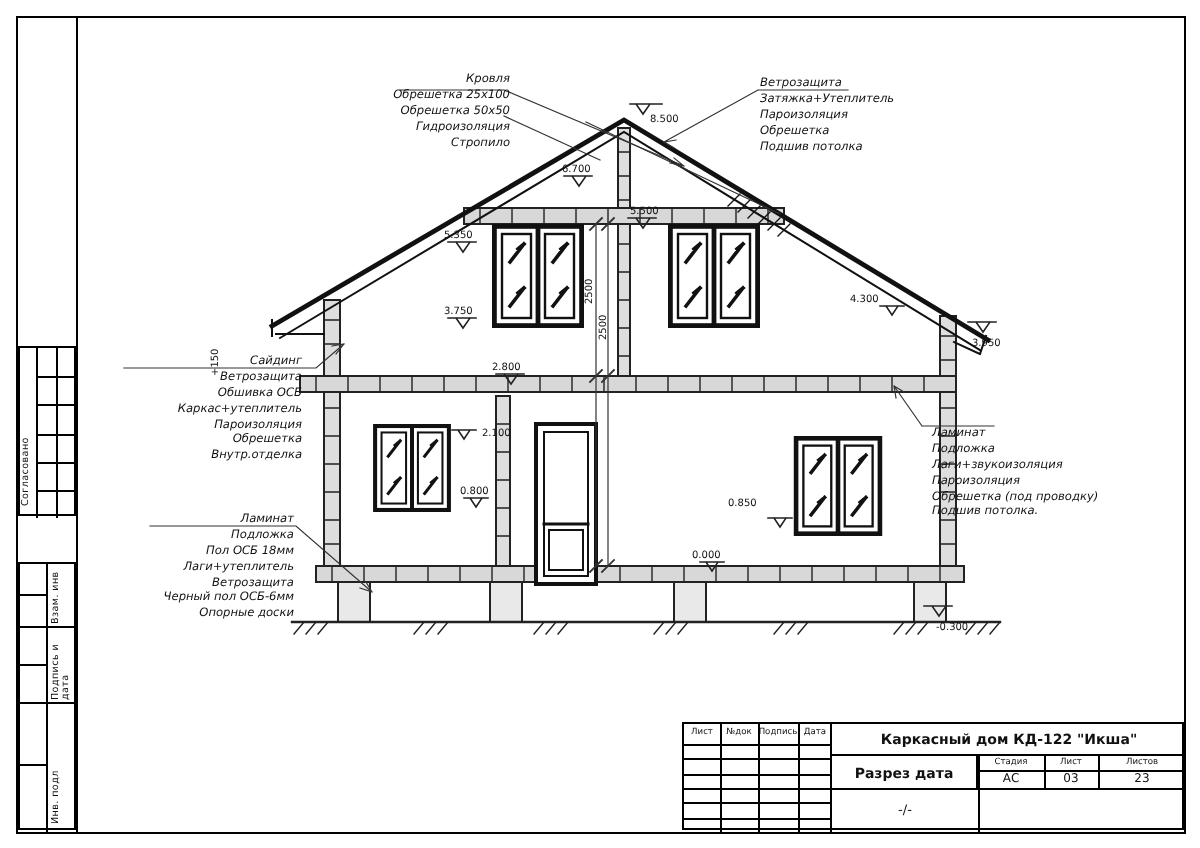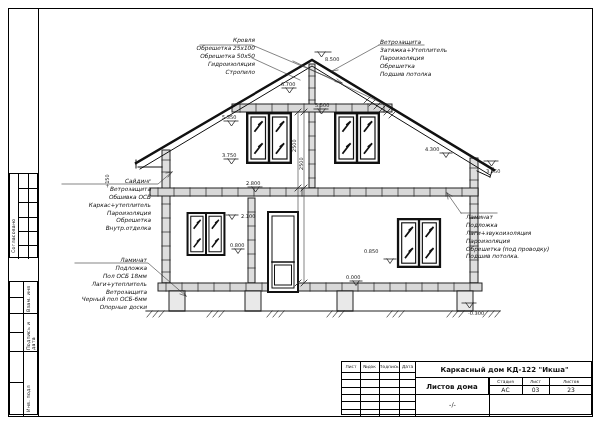--- a/index.html
+++ b/index.html
@@ -227,21 +227,21 @@
       <div class="cell small" style="left:18px;top:2px;width:19px;">№док</div>
       <div class="cell small" style="left:37px;top:2px;width:20px;">Подпись</div>
       <div class="cell small" style="left:57px;top:2px;width:17px;">Дата</div>
     </div>
 
     <div class="cell" style="left:74px;top:0;width:177px;height:16px;border-bottom:1px solid #000;">
       <div style="font-size:7px;font-weight:bold;text-align:center;line-height:16px;">Каркасный дом КД-122 "Икша"</div>
     </div>
 
     <div class="cell" style="left:74px;top:16px;width:73px;height:16px;border-right:1px solid #000;">
-      <div style="font-size:7px;font-weight:bold;text-align:center;line-height:18px;">Листов дома</div>
+      <div style="font-size:7px;font-weight:bold;text-align:center;line-height:18px;">Разрез дата</div>
     </div>
 
     <div class="cell" style="left:147px;top:16px;width:104px;height:16px;">
       <div class="gl" style="left:0;top:0;width:1px;height:38px;"></div>
       <div class="gl" style="left:33px;top:0;width:1px;height:16px;"></div>
       <div class="gl" style="left:60px;top:0;width:1px;height:16px;"></div>
       <div class="gl" style="left:0;top:7px;width:104px;height:1px;"></div>
       <div class="cell small" style="left:0;top:1px;width:33px;">Стадия</div>
       <div class="cell small" style="left:33px;top:1px;width:27px;">Лист</div>
       <div class="cell small" style="left:60px;top:1px;width:44px;">Листов</div>

